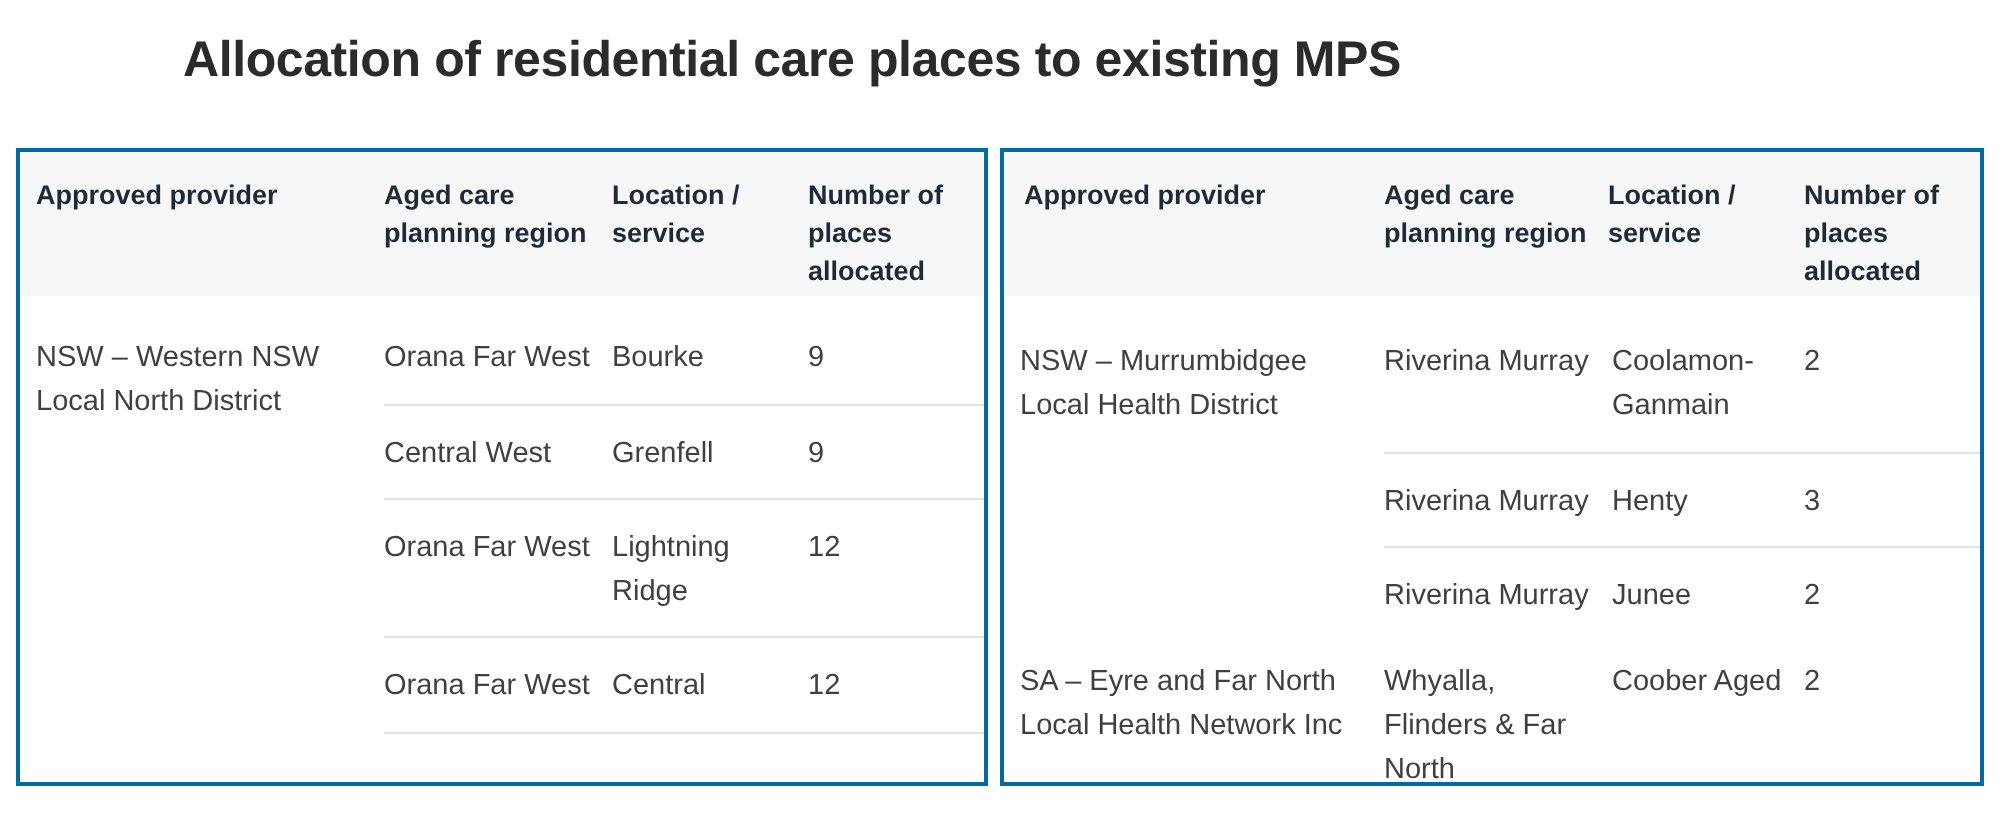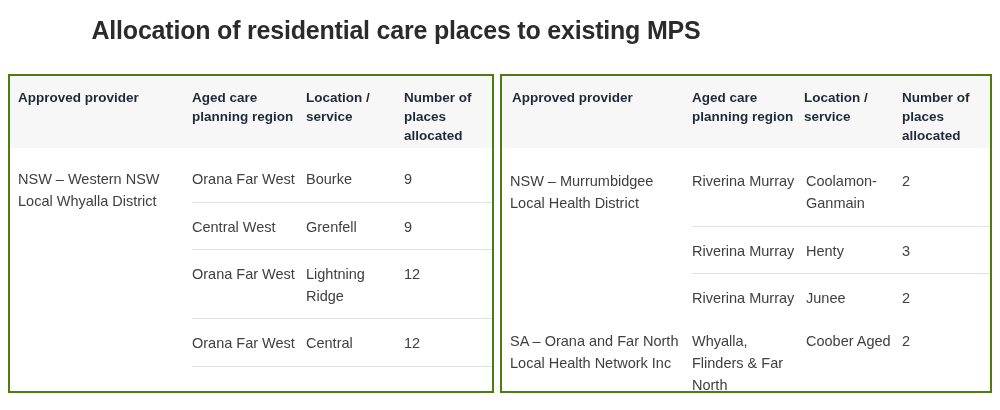--- a/index.html
+++ b/index.html
@@ -37,21 +37,21 @@
     left: 8px;
     width: 984px;
     height: 320px;
   }
 
   .mps-table {
     position: absolute;
     top: 0;
     height: 319px;
     box-sizing: border-box;
-    border: 2px solid #4d7c0f;
+    border: 2px solid #0369a1;
     background: #ffffff;
   }
   .mps-table.left  { left: 0;     width: 486px; }
   .mps-table.right { left: 492px; width: 492px; }
 
   
   .thead {
     position: relative;
     height: 72px;
     background: #f7f7f7;
@@ -135,21 +135,21 @@
   <div class="mps-table left">
     <div class="thead">
       <div class="th c1">Approved provider</div>
       <div class="th c2">Aged care planning region</div>
       <div class="th c3">Location / service</div>
       <div class="th c4">Number of places allocated</div>
     </div>
 
     <div class="tbody">
 
-      <div class="provider-cell" style="top:20px;">NSW – Western NSW Local Whyalla District</div>
+      <div class="provider-cell" style="top:20px;">NSW – Western NSW Local North District</div>
 
       <div class="subrow" style="top:20px;">
         <div class="cell r">Orana Far West</div>
         <div class="cell l">Bourke</div>
         <div class="cell n">9</div>
       </div>
       <div class="rule" style="top:54px;"></div>
 
       <div class="subrow" style="top:68px;">
         <div class="cell r">Central West</div>
@@ -200,21 +200,21 @@
         <div class="cell n">3</div>
       </div>
       <div class="rule" style="top:125px;"></div>
 
       <div class="subrow" style="top:139px;">
         <div class="cell r">Riverina Murray</div>
         <div class="cell l">Junee</div>
         <div class="cell n">2</div>
       </div>
 
-      <div class="provider-cell" style="top:182px;">SA – Orana and Far North Local Health Network Inc</div>
+      <div class="provider-cell" style="top:182px;">SA – Eyre and Far North Local Health Network Inc</div>
 
       <div class="subrow" style="top:182px;">
         <div class="cell r">Whyalla, Flinders &amp; Far North</div>
         <div class="cell l">Coober Aged</div>
         <div class="cell n">2</div>
       </div>
 
     </div>
   </div>
 

